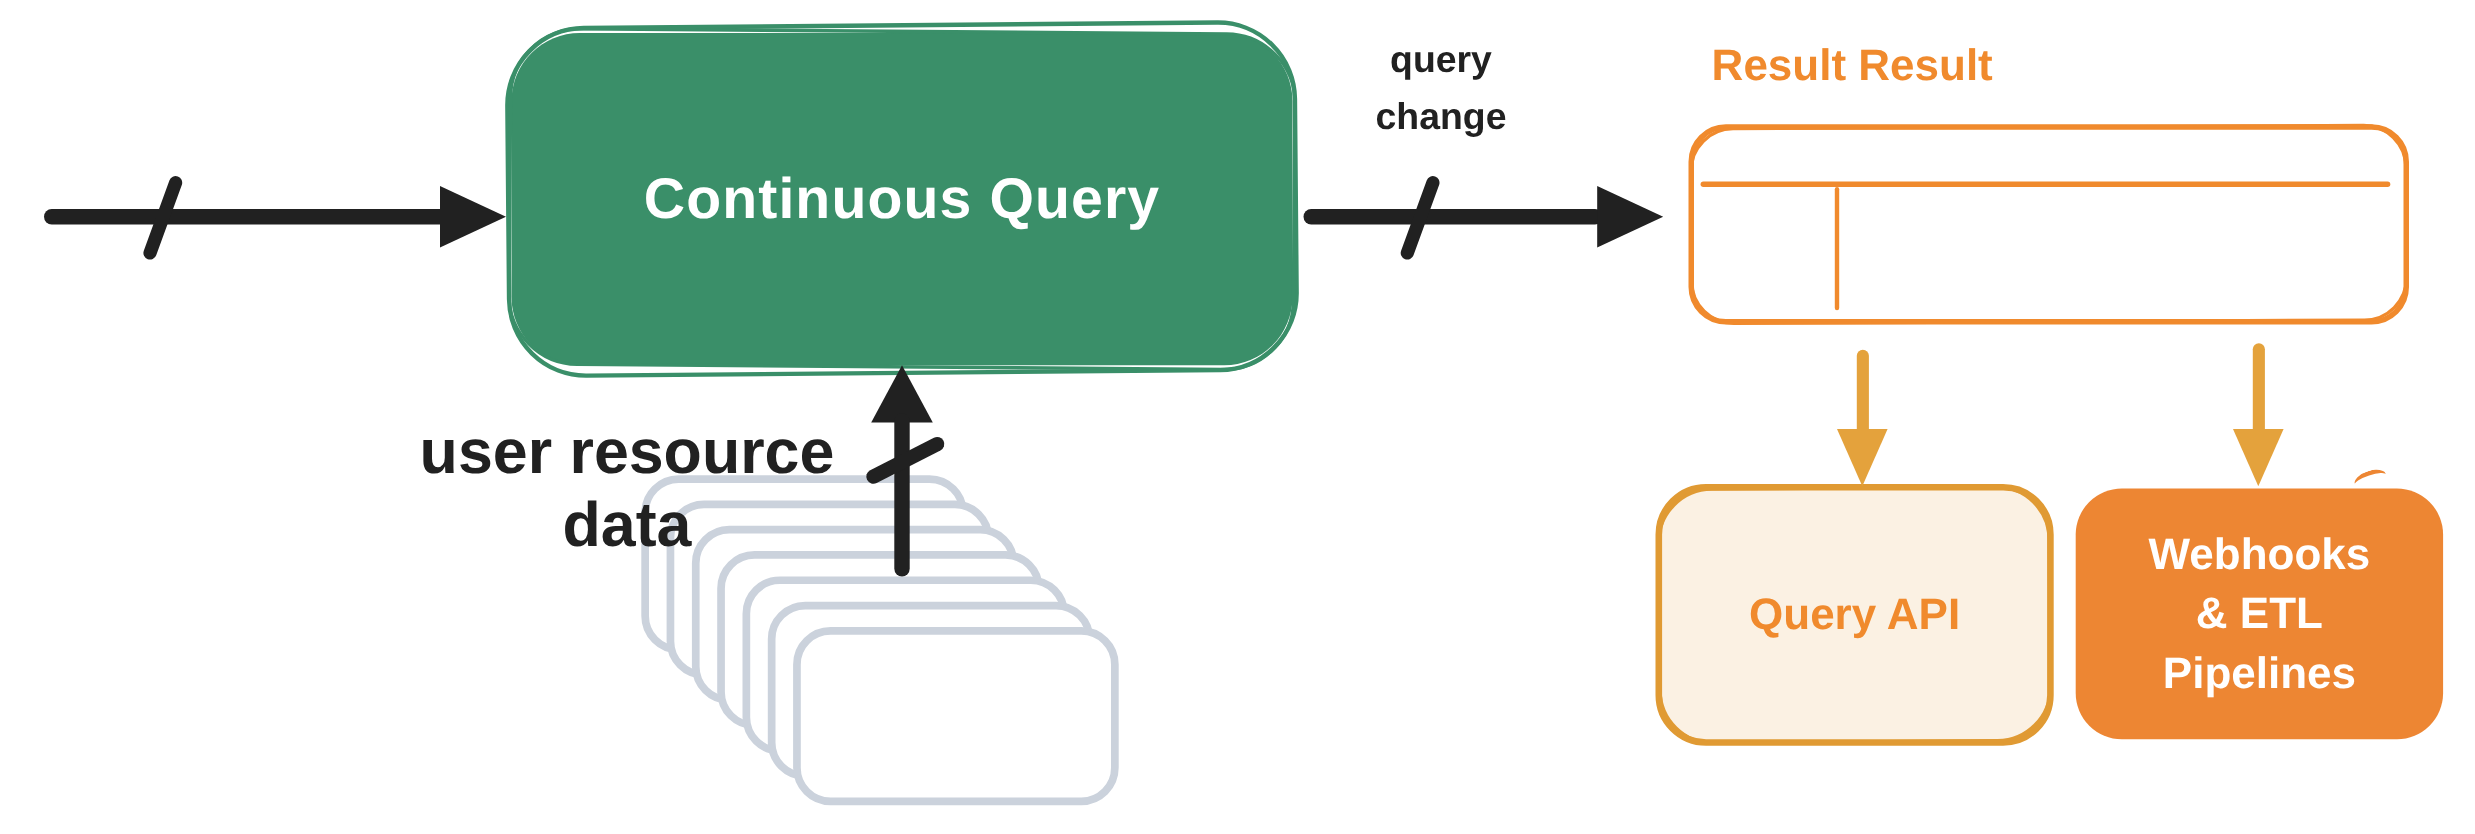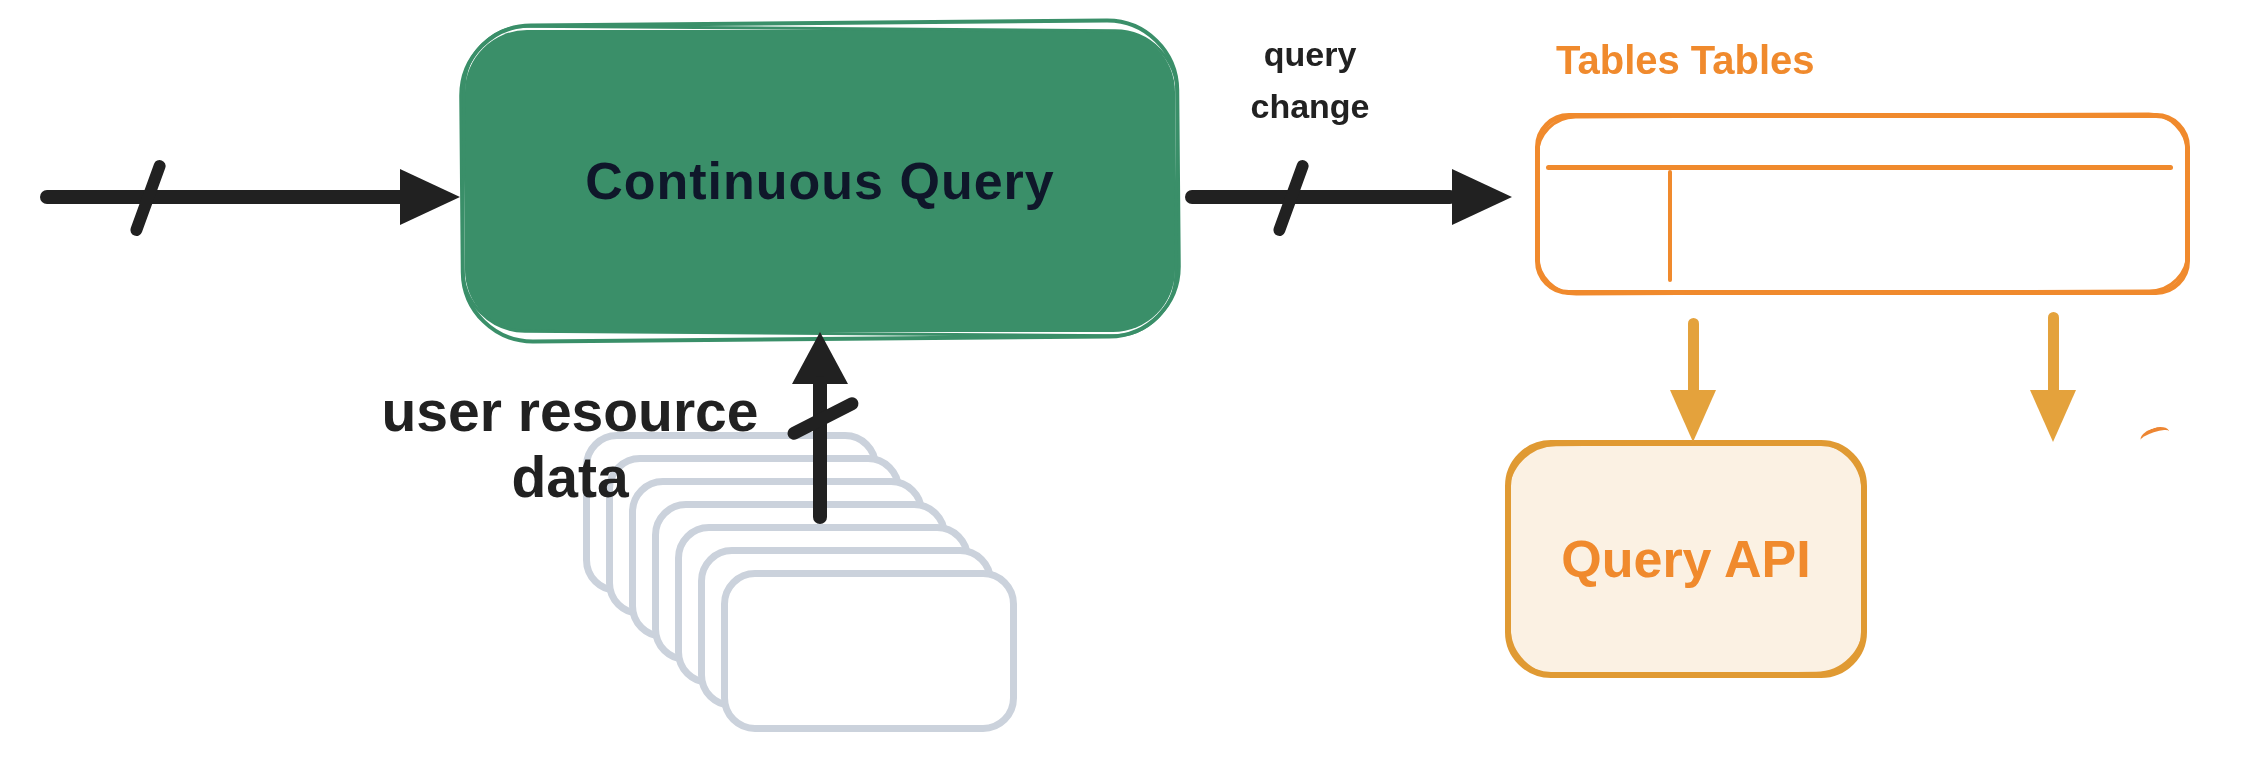--- a/index.html
+++ b/index.html
@@ -26,35 +26,35 @@
   .ohead-down{position:absolute;width:0;height:0;z-index:4;
     border-left:23px solid transparent;border-right:23px solid transparent;border-top:52px solid var(--gold);}
   
   #node-continuous-query{
     position:absolute;left:465px;top:30px;width:710px;height:302px;background:var(--green);
     border-radius:62px;display:flex;align-items:center;justify-content:center;z-index:3;}
   #node-continuous-query::before{content:'';position:absolute;top:-9px;bottom:-9px;left:-5px;right:-5px;
     border:4px solid var(--green);border-radius:72px;transform:rotate(-0.5deg);}
   #node-continuous-query::after{content:'';position:absolute;inset:-3px;
     border:3px solid var(--green);border-radius:64px;transform:rotate(0.45deg);}
-  #node-continuous-query .node-title{color:#0f172a;font-size:52px;font-weight:600;letter-spacing:1px;}
+  #node-continuous-query .node-title{color:#ffffff;font-size:52px;font-weight:600;letter-spacing:1px;}
   
   #title-result-tables{position:absolute;left:1556px;top:38px;font-size:40px;font-weight:600;color:var(--orange);z-index:6;}
   #table-result-tables{position:absolute;left:1535px;top:113px;width:645px;height:172px;
     border:5px solid var(--orange);border-radius:34px;z-index:3;background:#fff;}
   #table-result-tables::before{content:'';position:absolute;inset:-4px;border:3px solid var(--orange);
     border-radius:40px;transform:rotate(-0.3deg);}
   #table-header-divider{position:absolute;left:6px;right:12px;top:47px;height:5px;background:var(--orange);border-radius:3px;}
   #table-column-divider{position:absolute;left:128px;top:52px;width:4px;height:112px;background:var(--orange);border-radius:2px;}
   
   #node-query-api{position:absolute;left:1505px;top:440px;width:350px;height:226px;background:var(--cream);
     border:6px solid var(--gold-border);border-radius:46px;display:flex;align-items:center;justify-content:center;z-index:3;}
   #node-query-api::before{content:'';position:absolute;inset:-4px;border:3px solid var(--gold-border);
     border-radius:50px;transform:rotate(-0.5deg);}
-  #node-query-api .node-title{color:var(--orange);font-size:52px;font-weight:600;}
+  #node-query-api .node-title{color:var(--orange);font-size:40px;font-weight:600;}
   
   #node-webhooks{position:absolute;left:1887px;top:444px;width:334px;height:228px;background:var(--orange-deep);
     border-radius:42px;display:flex;flex-direction:column;align-items:center;justify-content:center;z-index:3;}
   #node-webhooks .wline{color:#fff;font-size:40px;line-height:54px;font-weight:600;text-align:center;}
   #webhooks-squiggle{position:absolute;left:2140px;top:428px;width:30px;height:12px;
     border-top:4px solid var(--orange-deep);border-radius:50%;transform:rotate(-18deg);z-index:3;}
   
   #card-stack{position:absolute;left:583px;top:432px;width:500px;height:320px;z-index:1;}
   .card{position:absolute;width:282px;height:148px;background:#fff;border:7px solid var(--card-gray);border-radius:34px;}
 </style>
@@ -74,35 +74,40 @@
   </div>
 
   <div class="lbl" id="lbl-query-result">
     <div>query</div>
     <div>change</div>
   </div>
   <div class="hshaft" style="left:1185px;top:190px;width:272px;"></div>
   <div class="head-right" style="left:1452px;top:169px;"></div>
   <div class="tick" style="left:1285px;top:158px;transform:rotate(20deg);"></div>
 
-  <div id="title-result-tables">Tables Tables</div>
+  <div id="title-result-tables">Result Result</div>
   <div id="table-result-tables">
     <div id="table-header-divider"></div>
     <div id="table-column-divider"></div>
   </div>
 
   <div class="oshaft" style="left:1688px;top:318px;height:78px;"></div>
   <div class="ohead-down" style="left:1670px;top:390px;"></div>
   <div class="oshaft" style="left:2048px;top:312px;height:84px;"></div>
   <div class="ohead-down" style="left:2030px;top:390px;"></div>
 
   <div id="node-query-api">
     <span class="node-title">Query API</span>
   </div>
 
+  <div id="node-webhooks">
+    <div class="wline">Webhooks</div>
+    <div class="wline">&amp; ETL</div>
+    <div class="wline">Pipelines</div>
+  </div>
   <div id="webhooks-squiggle"></div>
 
   <div class="lbl" id="lbl-data">user resource data</div>
   <div class="head-up" style="left:792px;top:332px;"></div>
   <div class="vshaft" style="left:813px;top:376px;height:148px;"></div>
   <div class="tick-h" style="left:784px;top:412px;transform:rotate(-27deg);"></div>
 
   <div id="card-stack">
       <div class="card" style="left: 0px; top: 0px;"></div>
       <div class="card" style="left: 23px; top: 23px;"></div>

